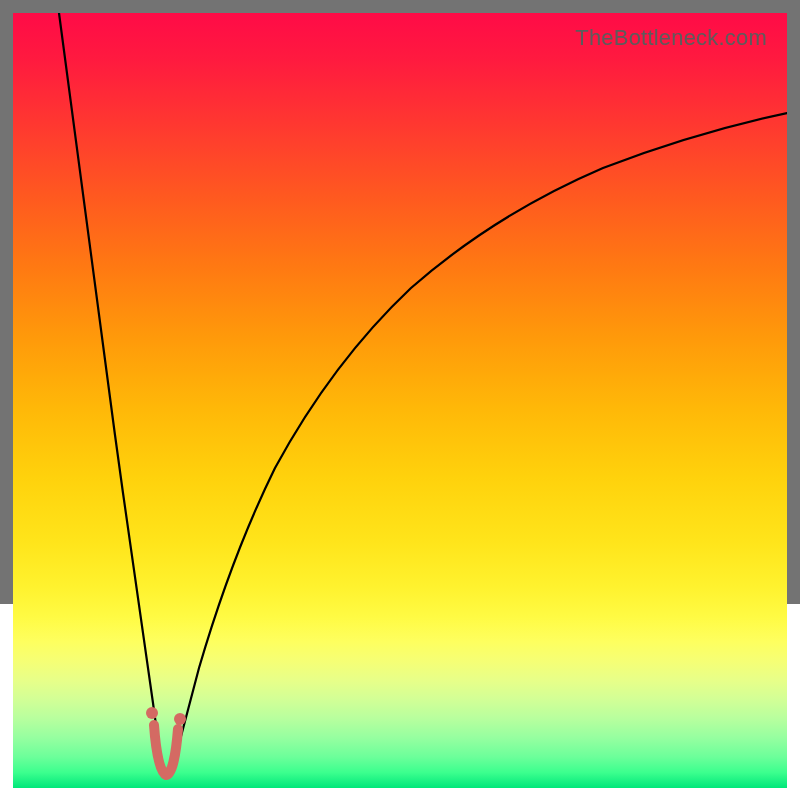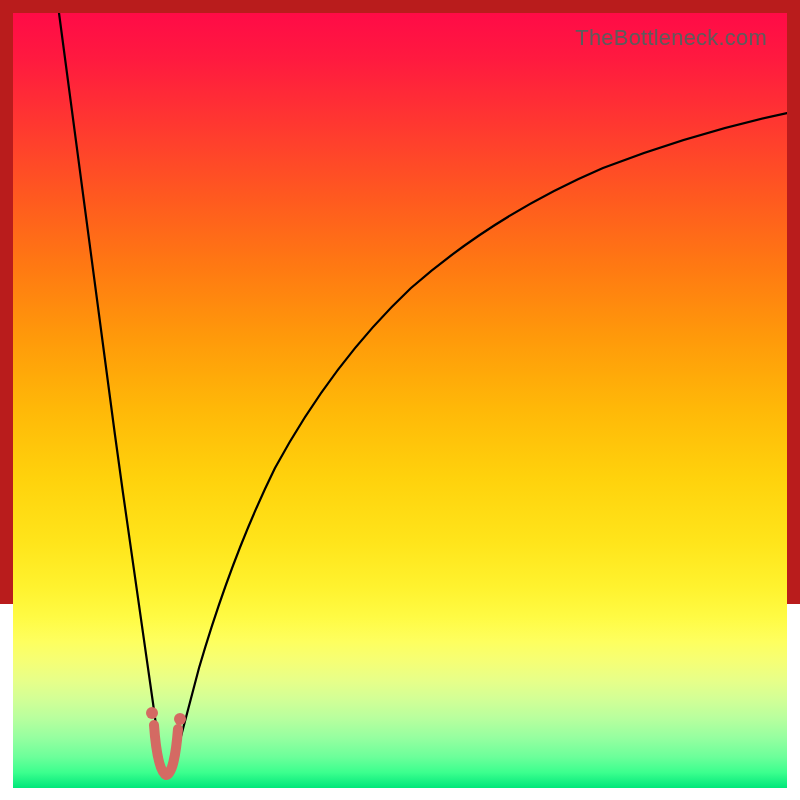--- a/index.html
+++ b/index.html
@@ -7,21 +7,21 @@
     padding: 0;
     width: 800px;
     height: 800px;
     overflow: hidden;
     font-family: Arial, Helvetica, sans-serif;
   }
   .frame {
     position: relative;
     width: 800px;
     height: 604px;
-    background: #b91c1c;
+    background: #737373;
     box-sizing: border-box;
   }
   .plot-area {
     position: absolute;
     left: 13px;
     top: 13px;
     width: 774px;
     height: 775px;
     overflow: hidden;
     background: linear-gradient(to bottom,

